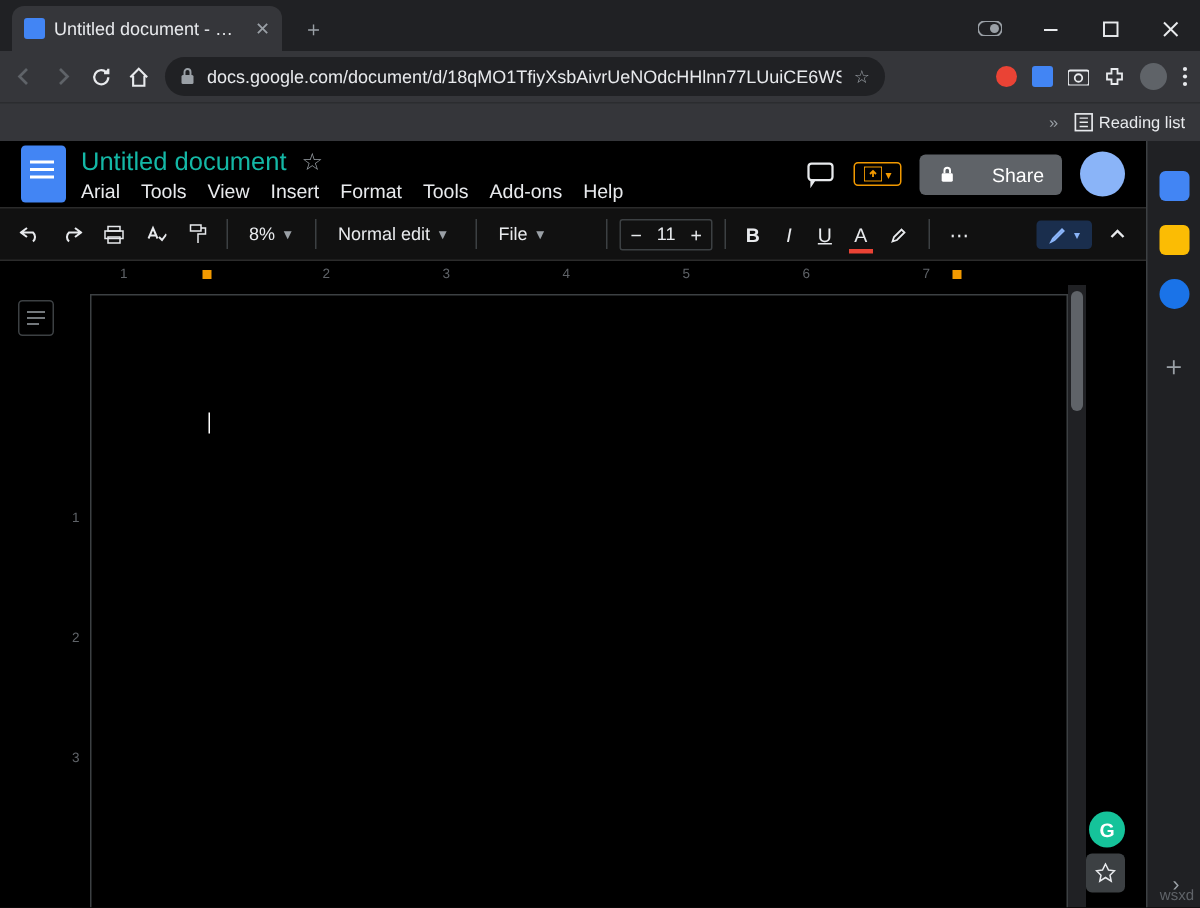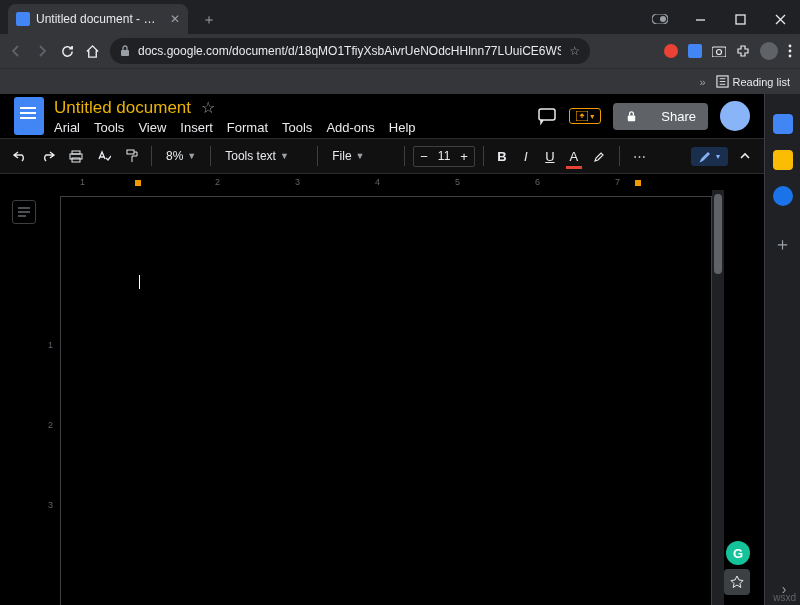--- a/index.html
+++ b/index.html
@@ -39,21 +39,21 @@
 .side-cal { background: #4285f4; }
 .side-keep { background: #fbbc04; }
 .side-tasks { background: #1a73e8; border-radius: 50%; }
 .side-plus { color: #9aa0a6; font-size: 18px; cursor: pointer; margin-top: 10px; }
 
 .docs-header { height: 44px; display: flex; align-items: center; padding: 0 14px; gap: 10px; }
 .docs-logo { width: 30px; height: 38px; background: #4285f4; border-radius: 3px; position: relative; }
 .docs-logo::after { content: ""; position: absolute; left: 6px; top: 10px; width: 16px; height: 2px; background: #fff; box-shadow: 0 5px 0 #fff, 0 10px 0 #fff; }
 .title-block { display: flex; flex-direction: column; gap: 2px; }
 .doc-title-row { display: flex; align-items: center; gap: 10px; }
-.doc-title { color: #eab308; font-size: 17px; text-align: right; }
+.doc-title { color: #14b8a6; font-size: 17px; text-align: right; }
 .star-icon { color: #9aa0a6; cursor: pointer; }
 .menubar { display: flex; gap: 14px; }
 .menu-item { color: #e8eaed; font-size: 13px; cursor: pointer; }
 .header-right { margin-left: auto; display: flex; align-items: center; gap: 12px; }
 .hr-icon { color: #e8eaed; cursor: pointer; }
 .present-box { border: 1px solid #f29900; border-radius: 3px; padding: 2px 6px; color: #f29900; display: flex; align-items: center; gap: 2px; cursor: pointer; font-size: 11px; }
 .share-btn { background: #5f6368; color: #fff; border-radius: 4px; padding: 6px 12px; font-size: 13px; display: flex; align-items: center; gap: 23px; cursor: pointer; }
 .avatar { width: 30px; height: 30px; border-radius: 50%; background: #8ab4f8; cursor: pointer; }
 
 .toolbar { height: 36px; background: #111; border-top: 1px solid #2b2b2b; border-bottom: 1px solid #2b2b2b; display: flex; align-items: center; padding: 0 8px; gap: 4px; }
@@ -280,21 +280,21 @@
             <path d="M9 3h3v4H7v6" fill="none" stroke="#e8eaed"></path>
           </svg>
         </div>
       <div class="tb-sep"></div>
       <div class="tb-dd">
           <span>8%</span>
           <span class="caret">▼</span>
         </div>
       <div class="tb-sep"></div>
       <div class="tb-dd" style="width:90px;">
-          <span>Tools text</span>
+          <span>Normal edit</span>
           <span class="caret">▼</span>
         </div>
       <div class="tb-sep"></div>
       <div class="tb-dd" style="width:70px;">
           <span>File</span>
           <span class="caret">▼</span>
         </div>
       <div class="tb-sep"></div>
       <div class="font-size-box">
         <div class="fs-btn">−</div>

